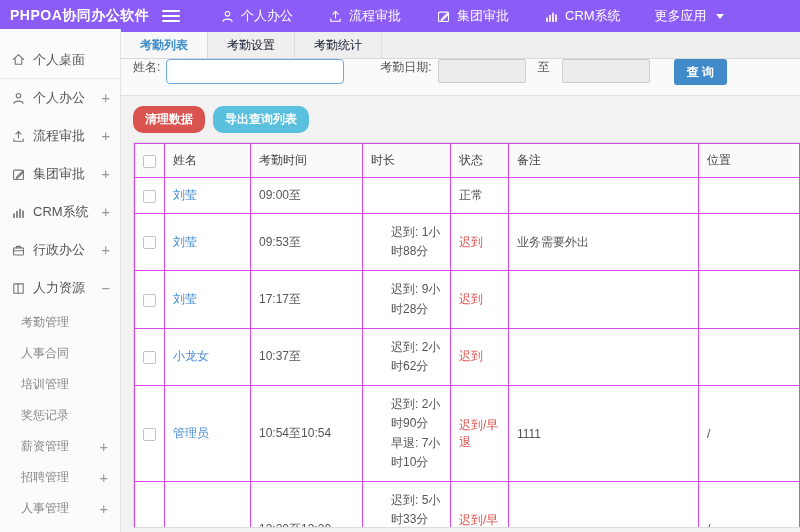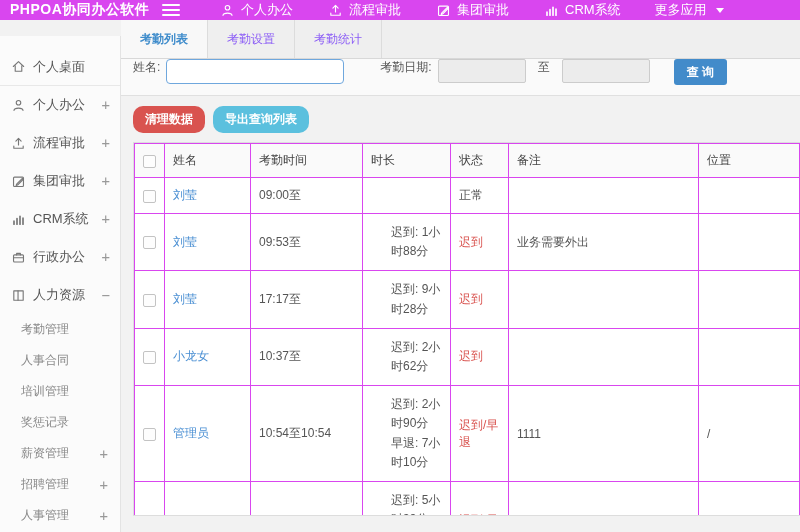--- a/index.html
+++ b/index.html
@@ -6,22 +6,22 @@
   html,body { width:800px; height:532px; overflow:hidden; }
   body {
     font-family: "Liberation Sans", "DejaVu Sans", sans-serif;
     font-size: 12px;
     background: #f2f2f2;
     color: #555;
     position: relative;
   }
   
   .topbar {
-    height: 20px;
-    background: #d946ef;
+    height: 32px;
+    background: #8b5cf6;
     display: flex;
     align-items: center;
     color: #fff;
   }
   .logo {
     width: 150px;
     padding-left: 10px;
     font-size: 14px;
     font-weight: bold;
     letter-spacing: .5px;
@@ -42,21 +42,21 @@
   }
   .caret {
     width:0; height:0; margin-left:3px;
     border-left:4px solid transparent; border-right:4px solid transparent;
     border-top:5px solid #fff;
   }
   .icon { display:inline-flex; width:16px; height:16px; align-items:center; justify-content:center; }
   .icon svg { width:15px; height:15px; stroke:currentColor; fill:none; stroke-width:1.2; stroke-linecap:round; stroke-linejoin:round; }
   
   .sidebar {
-    position:absolute; top:36px; left:0; bottom:0; width:121px;
+    position:absolute; top:29px; left:0; bottom:0; width:121px;
     background:#fbfbfb; border-right:1px solid #e3e3e3;
     overflow:hidden; padding-top:12px;
   }
   .side-item {
     display:flex; align-items:center;
     height:38px; padding:0 10px;
     color:#555; font-size:13px; cursor:pointer;
   }
   .side-item.first { border-bottom:1px solid #e8e8e8; }
   .side-item .icon { color:#777; }
@@ -65,26 +65,26 @@
   .sub-list { padding:0 0 4px 0; }
   .sub-item {
     display:flex; align-items:center;
     height:31px; padding:0 12px 0 21px;
     color:#888; font-size:12px; cursor:pointer; white-space:nowrap;
   }
   .sub-item .expand { margin-left:auto; }
   
   .content { margin-left:121px; height:496px; display:flex; flex-direction:column; }
   .tabstrip {
-    display:flex; height:39px;
+    display:flex; height:27px;
     background:#efefef; border-bottom:1px solid #d8d8d8;
   }
   .tab {
     display:flex; align-items:center;
-    padding:0 19px; font-size:12px; color:#8b5cf6;
+    padding:0 19px; font-size:12px; color:#0f172a;
     border-right:1px solid #dcdcdc; cursor:pointer;
     background:#efefef;
   }
   .tab.active { background:#f8f8f8; color:#3f8ccb; font-weight:bold; }
   .search-bar {
     height:37px; flex:none;
     background:#fafafa; border-bottom:1px solid #e0e0e0;
     display:flex; align-items:flex-start; padding:0 12px;
     color:#555;
   }

